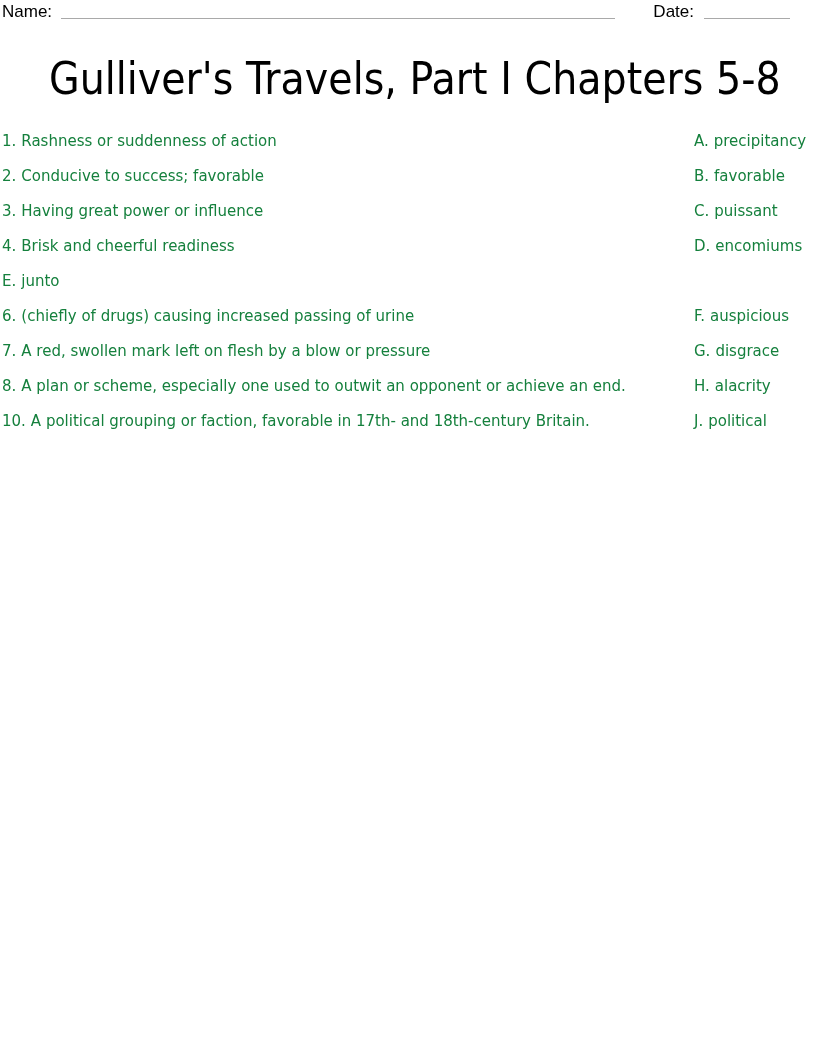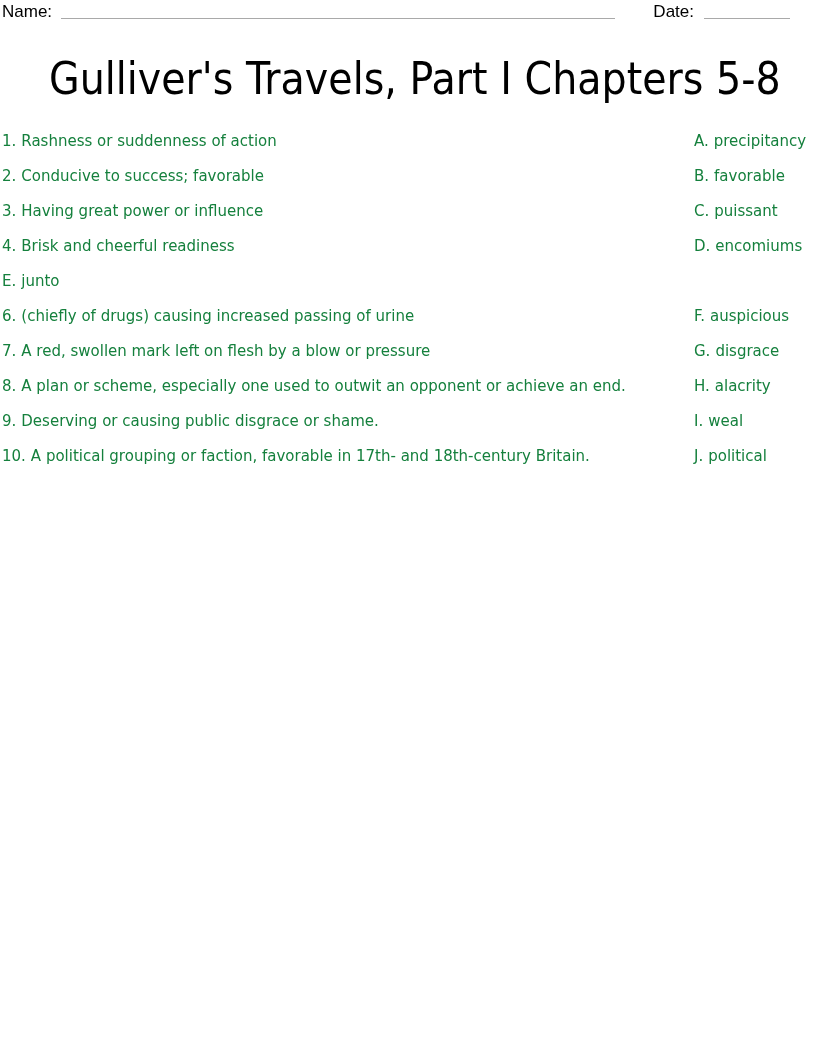--- a/index.html
+++ b/index.html
@@ -134,24 +134,20 @@
     <div class="match-row">
       <div class="question"><span class="q-num">7.</span><span>A red, swollen mark left on flesh by a blow or pressure</span></div>
       <div class="answer"><span class="a-letter">G.</span><span>disgrace</span></div>
     </div>
 
     <div class="match-row">
       <div class="question"><span class="q-num">8.</span><span>A plan or scheme, especially one used to outwit an opponent or achieve an end.</span></div>
       <div class="answer"><span class="a-letter">H.</span><span>alacrity</span></div>
     </div>
 
-    <div class="match-row">
-      <div class="question"><span class="q-num">9.</span><span>Deserving or causing public disgrace or shame.</span></div>
-      <div class="answer"><span class="a-letter">I.</span><span>weal</span></div>
-    </div>
 
     <div class="match-row">
       <div class="question"><span class="q-num">10.</span><span>A political grouping or faction, favorable in 17th- and 18th-century Britain.</span></div>
       <div class="answer"><span class="a-letter">J.</span><span>political</span></div>
     </div>
 
   </div>
 </div>
 
 </body></html>

